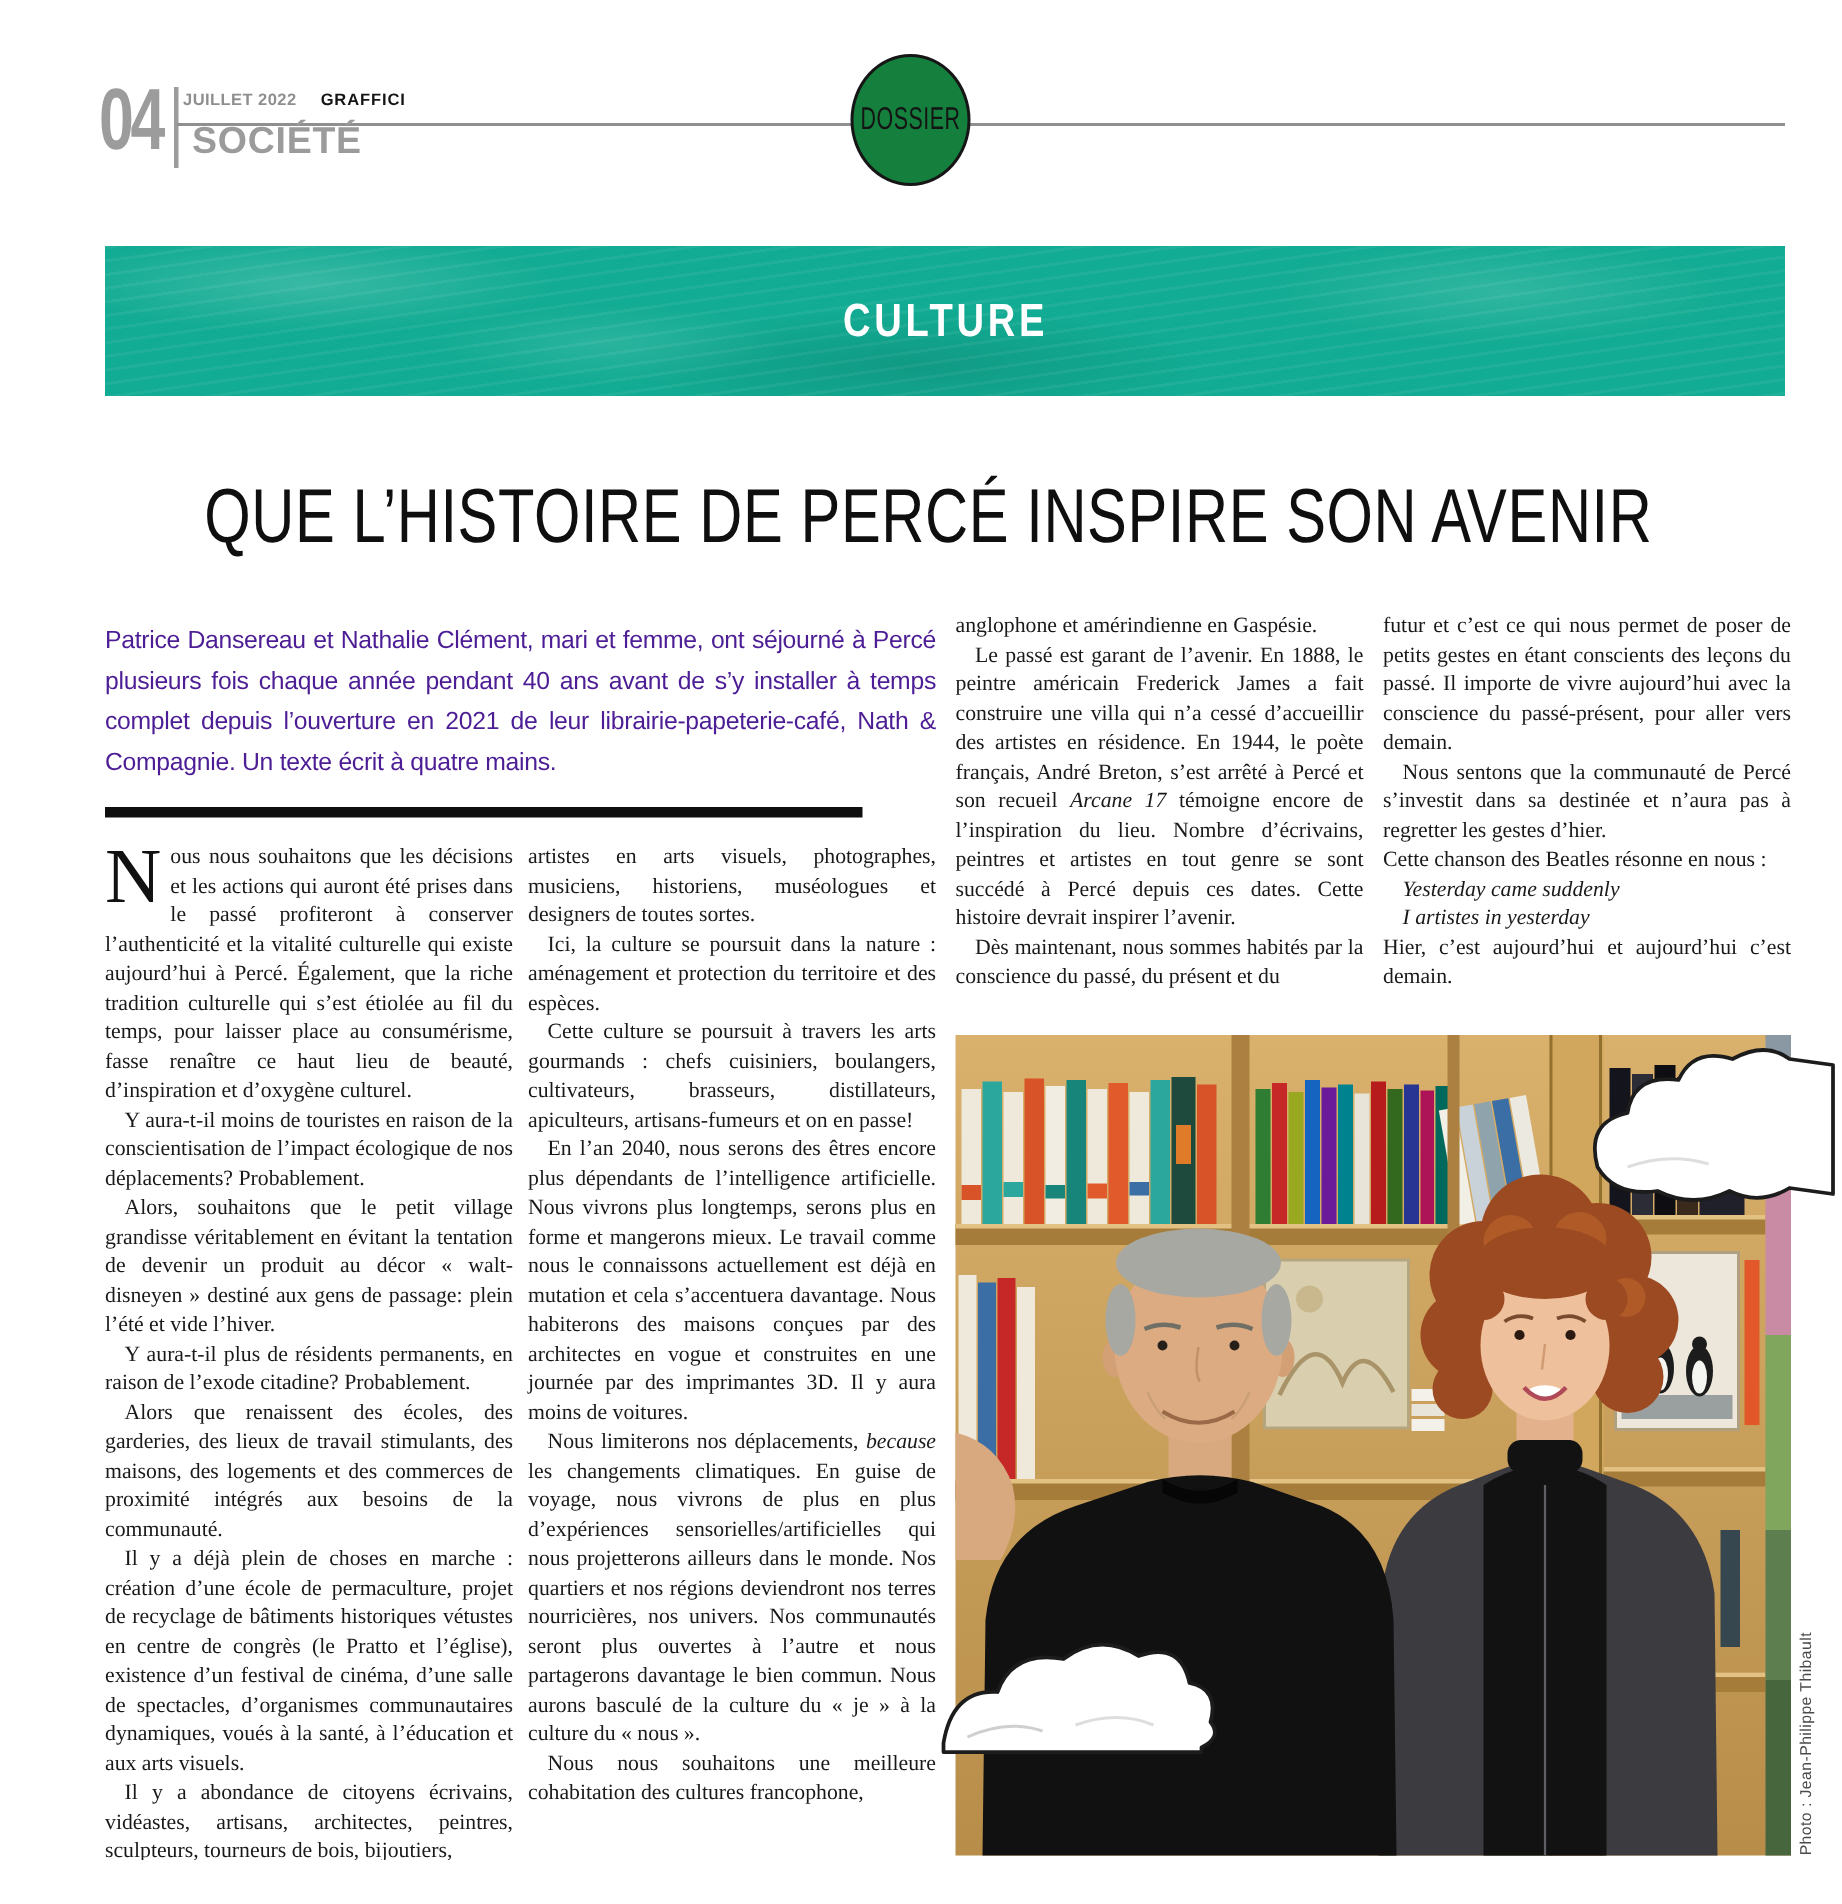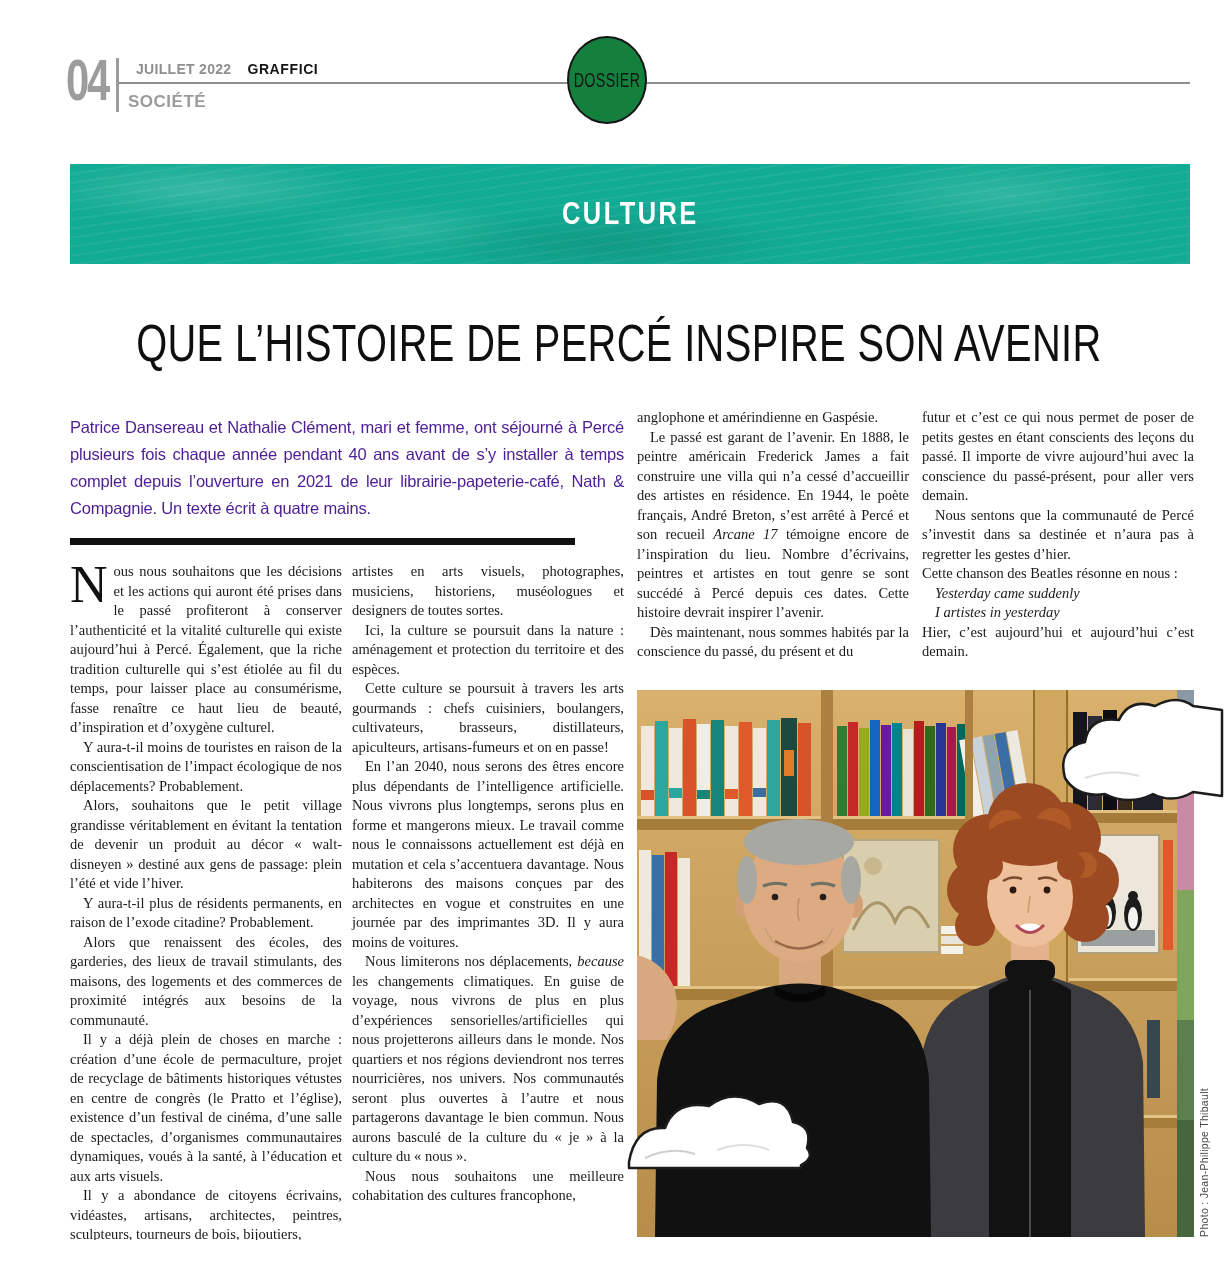--- a/index.html
+++ b/index.html
@@ -6,24 +6,24 @@
   body { background:#ffffff; width:1228px; height:1269px; overflow:hidden;
          font-family:"Liberation Sans", sans-serif; }
   .page { position:relative; width:1228px; height:1269px; background:#fff; }
 
   
   .masthead { position:relative; margin:58px 38px 0 70px; height:58px; }
   .pagenum { position:absolute; left:-4px; top:-6px; font-size:58px; line-height:56px;
              font-weight:700; color:#9c9c9c; letter-spacing:-3px;
              transform:scaleX(.72); transform-origin:left top; }
   .mast-divider { position:absolute; left:46px; top:0; width:3px; height:54px; background:#9c9c9c; }
-  .mast-line1 { position:absolute; left:66px; top:3px; font-size:14px; color:#8f8f8f;
+  .mast-line1 { position:absolute; left:52px; top:3px; font-size:11px; color:#8f8f8f;
                 font-weight:700; letter-spacing:.3px; white-space:nowrap; }
   .mast-line1 .brand { color:#141414; margin-left:16px; letter-spacing:.6px; }
-  .mast-section { position:absolute; left:58px; top:34px; font-size:17px; font-weight:700;
+  .mast-section { position:absolute; left:58px; top:22px; font-size:25px; font-weight:700;
                   color:#9b9b9b; letter-spacing:.5px; }
   .mast-rule { position:absolute; left:48px; right:0; top:24px; height:2px; background:#8f8f8f; }
   .dossier-badge { position:absolute; left:497px; top:-22px; width:80px; height:88px;
                    background:#15803d; border:2.5px solid #161616; border-radius:50%;
                    display:flex; align-items:center; justify-content:center; z-index:2; }
   .dossier-badge span { font-size:21px; color:#141414; letter-spacing:.5px;
                         transform:scaleX(.68); white-space:nowrap; }
 
   
   .banner { margin:48px 38px 16px 70px; height:100px; position:relative;

